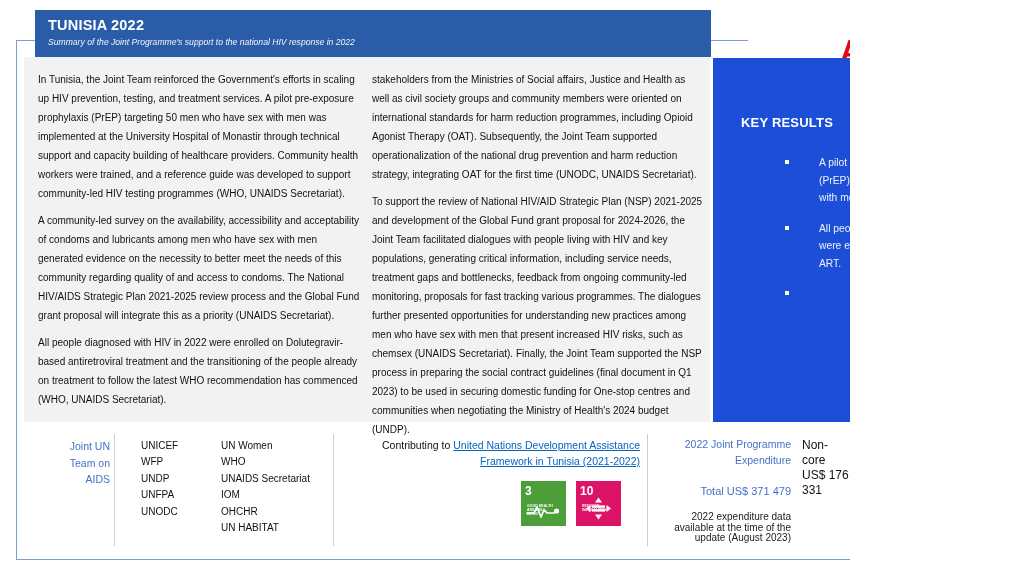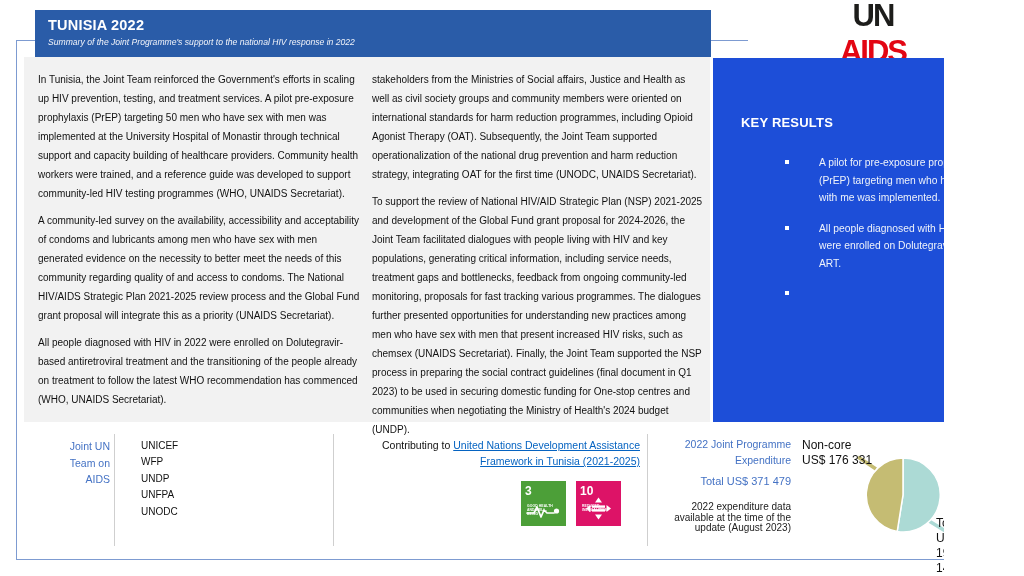--- a/index.html
+++ b/index.html
@@ -1,18 +1,18 @@
 <!DOCTYPE html>
 <html><head>
 <meta charset="utf-8">
 <style>
   * { box-sizing: border-box; }
   html,body { margin:0; padding:0; background:#ffffff; }
   .page {
-    position:relative; width:944px; height:576px; background:#ffffff;
+    position:relative; width:850px; height:576px; background:#ffffff;
     font-family:"Liberation Sans", sans-serif; color:#1a1a1a; overflow:hidden;
   }
   .page-border {
     position:absolute; left:16px; top:40px; width:992px; height:520px;
     border:1.5px solid #7D9BD1;
   }
   
   .header-bar {
     position:absolute; left:35px; top:10px; width:676px; height:47px;
     background:#2A5CA8; color:#fff; padding:7px 0 0 13px;
@@ -73,21 +73,21 @@
   .sdg3 { background:#4C9F38; } .sdg10 { background:#DD1367; }
   .sdg-num { font-size:12px; font-weight:bold; display:inline-block; vertical-align:top; }
   .sdg-label {
     display:inline-block; vertical-align:top; width:28px; font-size:3.4px; line-height:4px;
     font-weight:bold; margin:2px 0 0 2px; letter-spacing:.1px;
   }
   .sdg-glyph { position:absolute; left:0; bottom:2px; width:45px; text-align:center; }
   
   .expenditure { position:absolute; left:652px; top:437px; width:139px; text-align:right; }
   .exp-title { color:#4472C4; font-size:10.5px; line-height:15.5px; }
-  .exp-total { color:#4472C4; font-size:11px; margin-top:7px; }
+  .exp-total { color:#4472C4; font-size:11px; margin-top:17px; }
   .exp-note { margin-top:15px; font-size:10px; line-height:10.5px; color:#222; }
   
   .pie-svg { position:absolute; left:800px; top:430px; }
   .pie-label { position:absolute; font-size:12px; line-height:15px; color:#111; }
   .pie-label-noncore { left:802px; top:438px; }
   .pie-label-core { left:936px; top:516px; }
 </style>
 </head>
 <body>
 
@@ -151,25 +151,33 @@
 AIDS</div>
   <div class="vdiv vdiv1"></div>
 
   <div class="agency-col agency-col1">
     <div>UNICEF</div>
     <div>WFP</div>
     <div>UNDP</div>
     <div>UNFPA</div>
     <div>UNODC</div>
   </div>
+  <div class="agency-col agency-col2">
+    <div>UN Women</div>
+    <div>WHO</div>
+    <div>UNAIDS Secretariat</div>
+    <div>IOM</div>
+    <div>OHCHR</div>
+    <div>UN HABITAT</div>
+  </div>
 
   <div class="vdiv vdiv2"></div>
 
   <div class="contributing">
-    <span>Contributing to </span><span class="contrib-link">United Nations Development Assistance Framework in Tunisia (2021-2025)</span>
+    <span>Contributing to </span><span class="contrib-link">United Nations Development Assistance Framework in Tunisia (2021-2022)</span>
   </div>
 
   <div class="sdg-icons">
     <div class="sdg-box sdg3">
       <span class="sdg-num">3</span>
       <span class="sdg-label">GOOD HEALTH AND WELL-BEING</span>
       <span class="sdg-glyph">
         <svg width="38" height="17" viewBox="0 0 38 17">
           <polyline points="2,10 9,10 12,4 16,14 19,7 22,10 29,10" fill="none" stroke="#fff" stroke-width="1.7" stroke-linejoin="round" stroke-linecap="round"></polyline>
           <circle cx="31.5" cy="8" r="2.6" fill="#fff"></circle>

